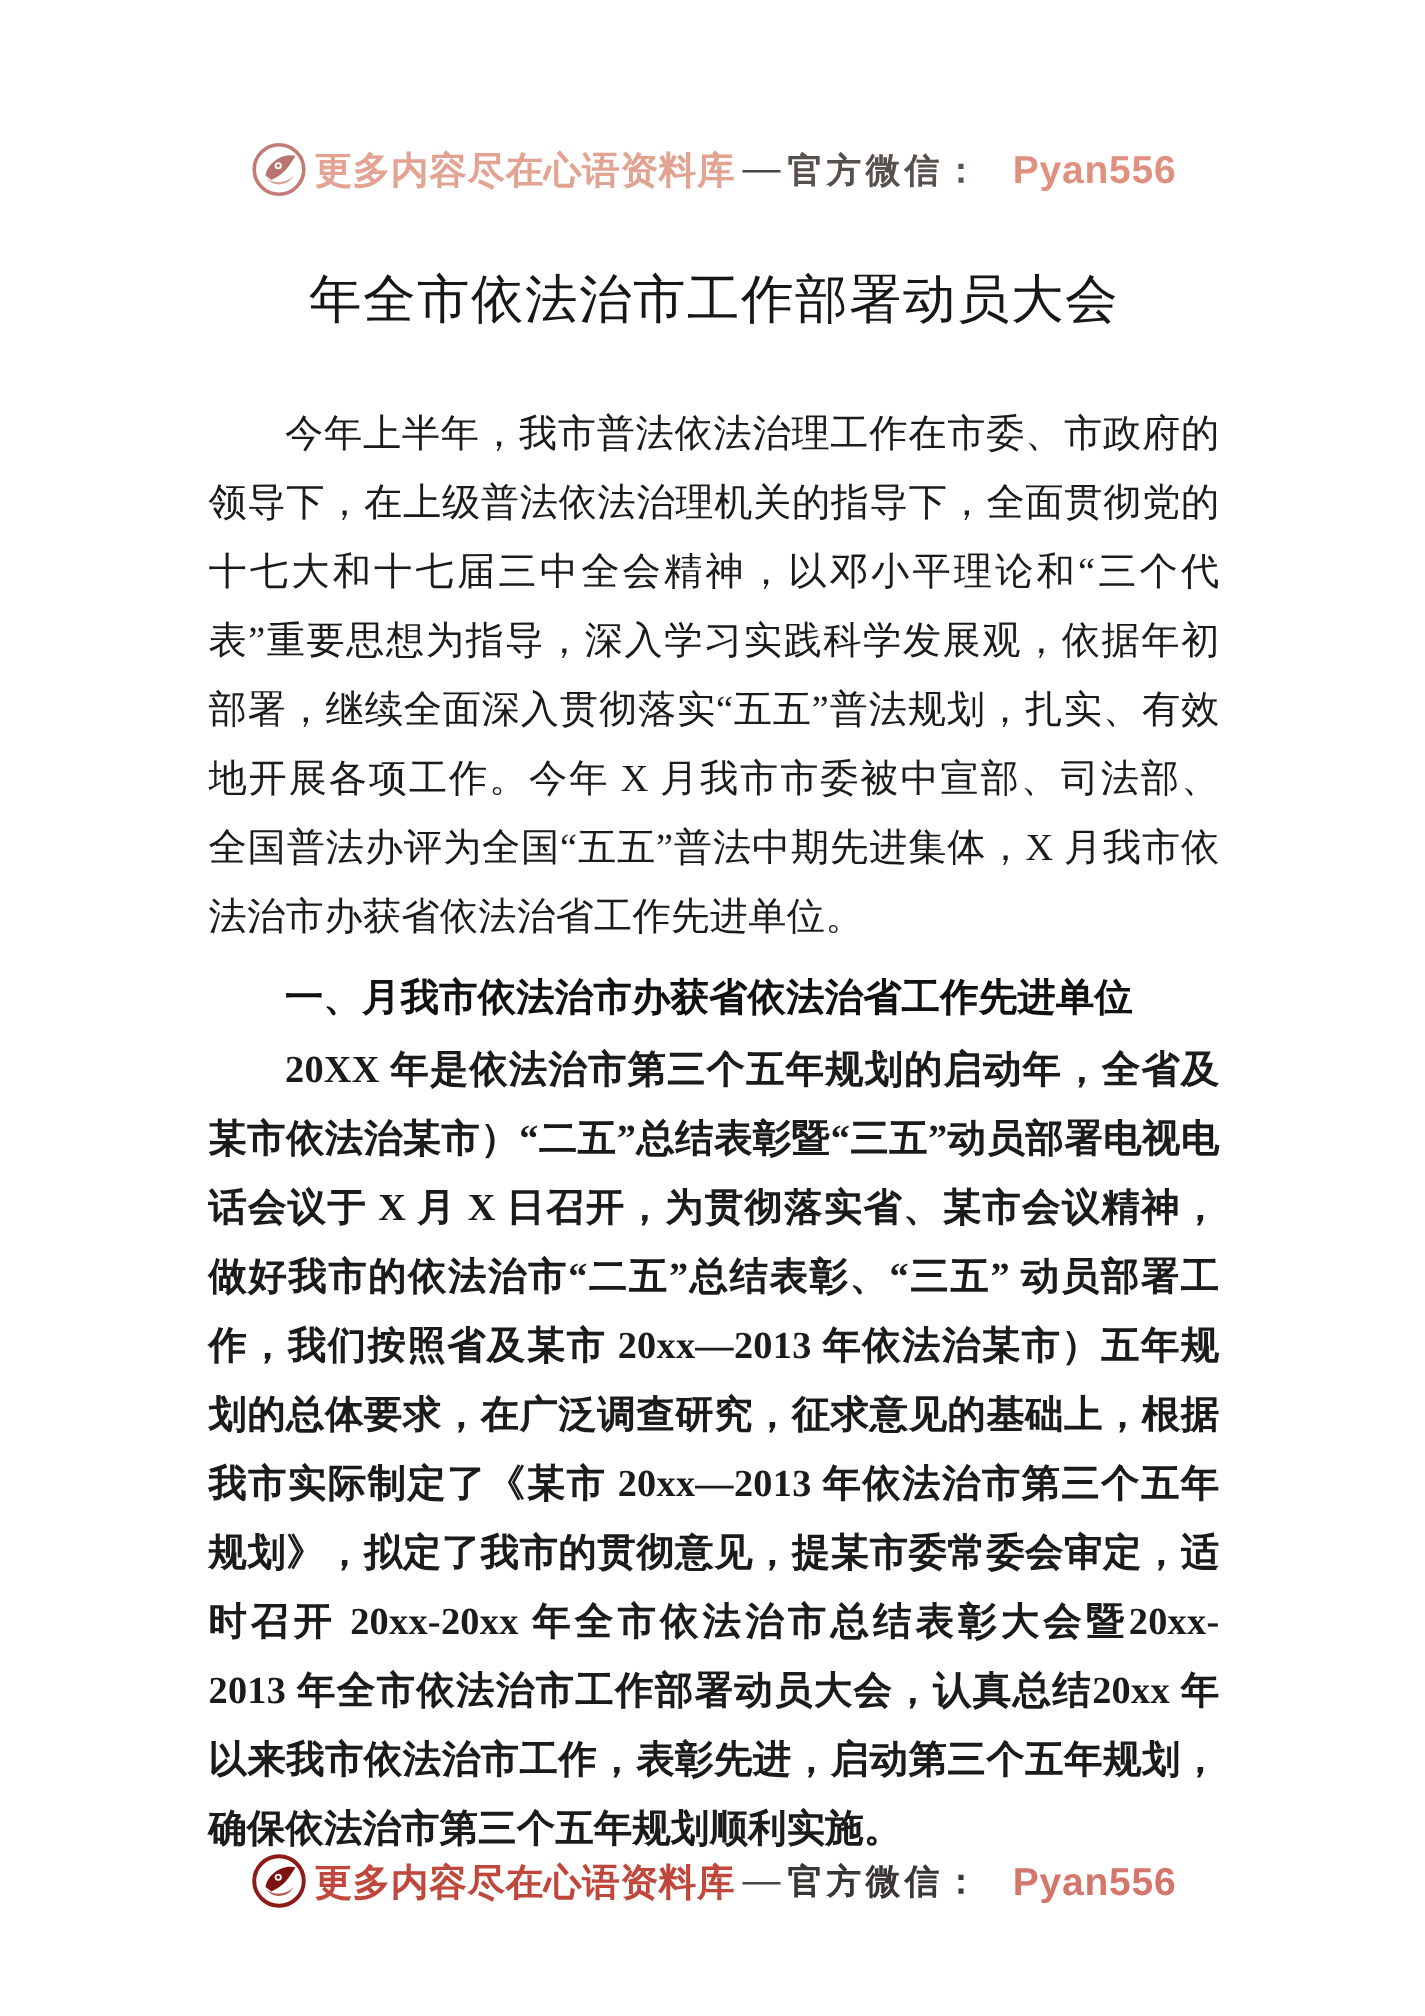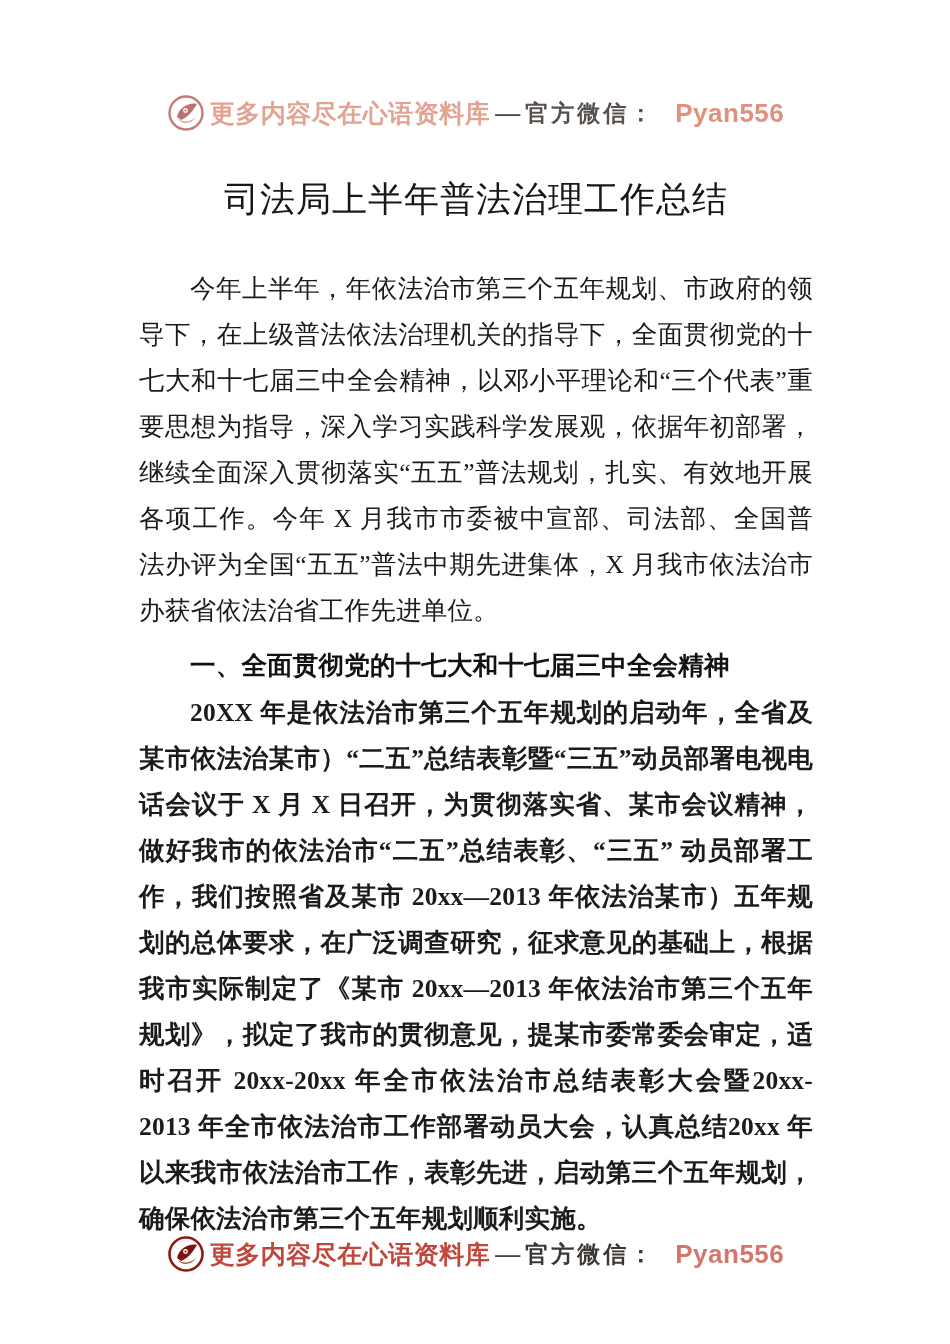--- a/index.html
+++ b/index.html
@@ -144,25 +144,25 @@
       </svg>
     </span>
     <span class="banner-cn">更多内容尽在心语资料库</span>
     <span class="banner-dash">—</span>
     <span class="banner-wx">官方微信：</span>
     <span class="banner-id">Pyan556</span>
   </div>
 
   <div class="doc">
 
-    <h1 class="doc-title">司法局上半年普法治理工作总结</h1>
+    <h1 class="doc-title">年全市依法治市工作部署动员大会</h1>
 
-    <p class="para para-1">今年上半年，年依法治市第三个五年规划、市政府的领导下，在上级普法依法治理机关的指导下，全面贯彻党的十七大和十七届三中全会精神，以邓小平理论和“三个代表”重要思想为指导，深入学习实践科学发展观，依据年初部署，继续全面深入贯彻落实“五五”普法规划，扎实、有效地开展各项工作。今年 X 月我市市委被中宣部、司法部、全国普法办评为全国“五五”普法中期先进集体，X 月我市依法治市办获省依法治省工作先进单位。</p>
+    <p class="para para-1">今年上半年，我市普法依法治理工作在市委、市政府的领导下，在上级普法依法治理机关的指导下，全面贯彻党的十七大和十七届三中全会精神，以邓小平理论和“三个代表”重要思想为指导，深入学习实践科学发展观，依据年初部署，继续全面深入贯彻落实“五五”普法规划，扎实、有效地开展各项工作。今年 X 月我市市委被中宣部、司法部、全国普法办评为全国“五五”普法中期先进集体，X 月我市依法治市办获省依法治省工作先进单位。</p>
 
-    <h2 class="section-heading">一、全面贯彻党的十七大和十七届三中全会精神</h2>
+    <h2 class="section-heading">一、月我市依法治市办获省依法治省工作先进单位</h2>
 
     <p class="para para-2">20XX 年是依法治市第三个五年规划的启动年，全省及某市依法治某市）“二五”总结表彰暨“三五”动员部署电视电话会议于 X 月 X 日召开，为贯彻落实省、某市会议精神，做好我市的依法治市“二五”总结表彰、“三五” 动员部署工作，我们按照省及某市 20xx—2013 年依法治某市）五年规划的总体要求，在广泛调查研究，征求意见的基础上，根据我市实际制定了《某市 20xx—2013 年依法治市第三个五年规划》，拟定了我市的贯彻意见，提某市委常委会审定，适时召开 20xx-20xx 年全市依法治市总结表彰大会暨20xx-2013 年全市依法治市工作部署动员大会，认真总结20xx 年以来我市依法治市工作，表彰先进，启动第三个五年规划，确保依法治市第三个五年规划顺利实施。</p>
 
   </div>
 
   <div class="banner banner-bottom">
     <span class="banner-logo">
       <svg width="40" height="40" viewBox="0 0 40 40" aria-hidden="true">
         <circle cx="20" cy="20" r="16.5" fill="none" stroke="#8e1a16" stroke-width="2.6"></circle>
         <path d="M11 24 C13 14, 24 9, 31 11 C27 17, 24 23, 15 27 Z" fill="#7d130f"></path>

